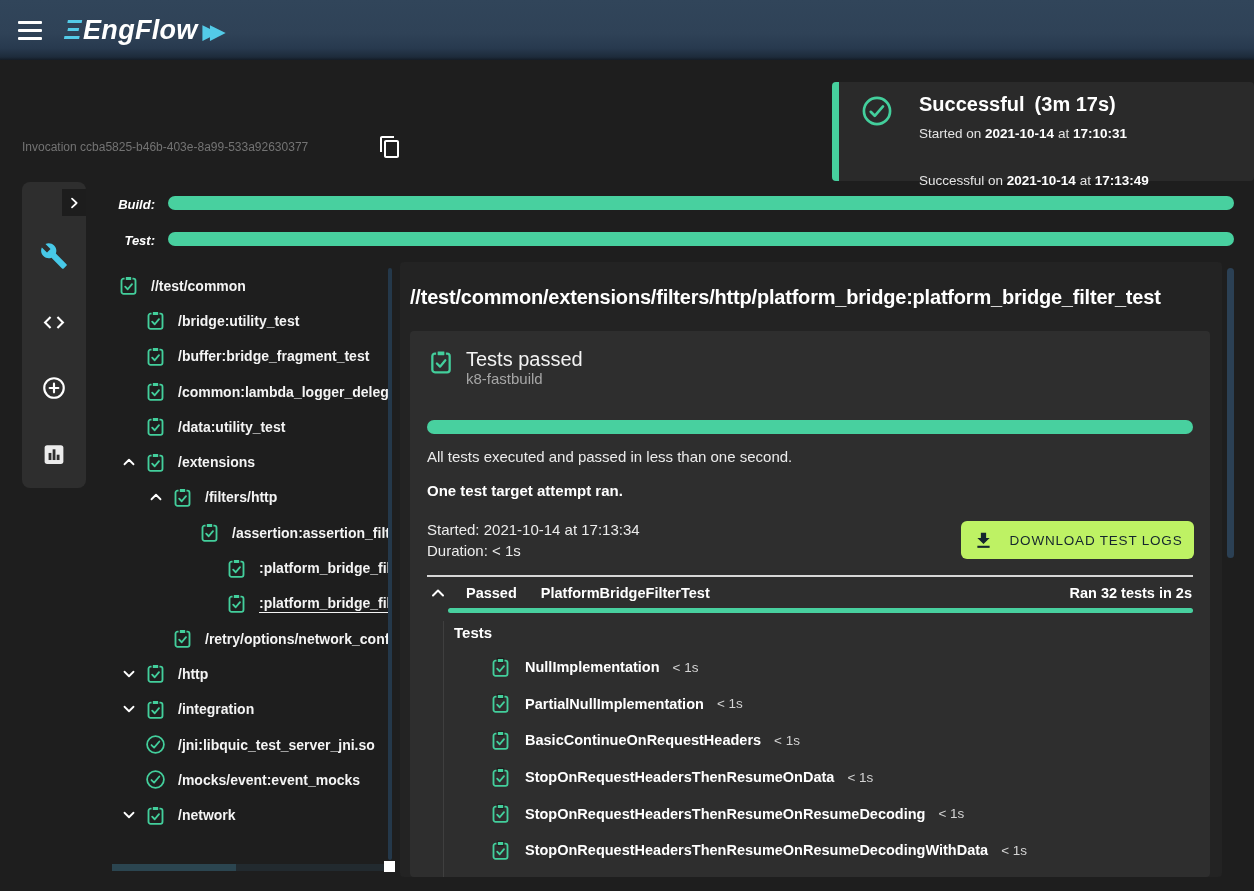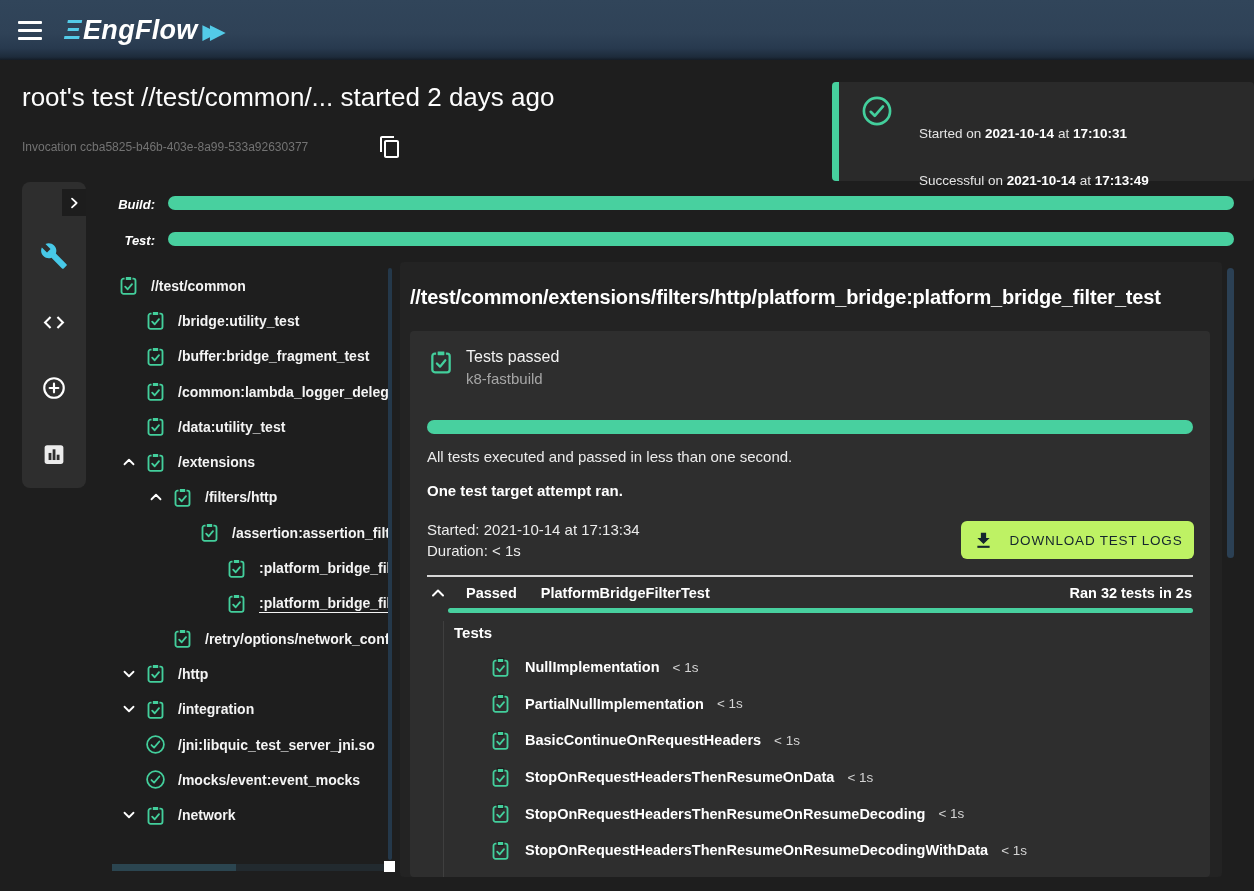--- a/index.html
+++ b/index.html
@@ -56,21 +56,21 @@
   #tree-vscroll { position:absolute; left:388px; top:268px; width:4px; height:592px; background:#24384a; border-radius:2px; }
   #tree-hscroll-track { position:absolute; left:112px; top:864px; width:272px; height:7px; background:#222a2f; }
   #tree-hscroll-thumb { position:absolute; left:112px; top:864px; width:124px; height:7px; background:#2b4550; cursor:grab; }
   #tree-scroll-corner { position:absolute; left:384px; top:861px; width:11px; height:11px; background:#ffffff; }
 
   
   #main { position:absolute; left:400px; top:262px; width:822px; height:615px; background:#232323; border-radius:4px; }
   #detail-title { position:absolute; left:10px; top:24px; width:802px; font-size:20px; font-weight:700; color:#fff; white-space:nowrap; overflow:hidden; letter-spacing:-0.2px; }
   #detail-card { position:absolute; left:10px; top:69px; width:800px; height:546px; background:#2e2e2e; border-radius:4px; overflow:hidden; }
   #tp-icon { position:absolute; left:18px; top:18px; }
-  #tp-title { position:absolute; left:56px; top:17px; font-size:16px; color:#f2f2f2; }
+  #tp-title { position:absolute; left:56px; top:17px; font-size:20px; color:#f2f2f2; }
   #tp-config { position:absolute; left:56px; top:39px; font-size:15px; color:#a6a6a6; }
   #detail-bar { position:absolute; left:17px; top:89px; width:766px; height:14px; border-radius:7px; background:#48d09f; }
   #detail-summary { position:absolute; left:17px; top:117px; font-size:15px; color:#ebebeb; }
   #detail-attempts { position:absolute; left:17px; top:151px; font-size:15px; font-weight:700; color:#fff; }
   #detail-started { position:absolute; left:17px; top:190px; font-size:15px; color:#ececec; }
   #detail-duration { position:absolute; left:17px; top:211px; font-size:15px; color:#ececec; }
   #download-btn { position:absolute; left:551px; top:190px; width:233px; height:38px; background:#bef264; border:none; border-radius:6px;
     display:flex; align-items:center; justify-content:center; gap:16px; cursor:pointer; }
   #download-btn .lbl { font-family:"Liberation Sans", sans-serif; font-size:13.5px; font-weight:500; color:#15262e; letter-spacing:.8px; }
   #detail-hr { position:absolute; left:17px; top:244px; width:766px; height:2px; background:#d6d6d6; }
@@ -101,34 +101,36 @@
         <span></span>
         <span></span>
       </div>
     <div id="logo">
       <span class="logo-xi">Ξ</span>
       <span class="logo-text">EngFlow</span>
       <span class="logo-arrows">▶▶</span>
     </div>
   </div>
 
-  <div id="page-title">root's test //test/common/... started 2 days ago</div>
   <div id="invocation">Invocation ccba5825-b46b-403e-8a99-533a92630377</div>
   <div id="copy-btn" class="icon">
     <svg viewBox="0 0 24 24" width="24" height="24">
         <path fill="#fff" d="M16 1H4c-1.1 0-2 .9-2 2v14h2V3h12V1zm3 4H8c-1.1 0-2 .9-2 2v14c0 1.1.9 2 2 2h11c1.1 0 2-.9 2-2V7c0-1.1-.9-2-2-2zm0 16H8V7h11v14z"></path>
       </svg>
   </div>
 
   <div id="status-card">
     <div id="status-icon" class="icon">
       <svg viewBox="0 0 24 24" width="32" height="32">
           <circle cx="12" cy="12" r="9.8" fill="none" stroke="#43cf9c" stroke-width="2"></circle>
           <path d="M7.3 12.6l3 3 6.2-7" fill="none" stroke="#43cf9c" stroke-width="2" stroke-linecap="round" stroke-linejoin="round"></path>
         </svg>
+    </div>
+    <div id="status-title-row">
+      <span>Successful</span><span class="dur">(3m 17s)</span>
     </div>
     <div id="status-line1" class="status-line">
       <span>Started on</span> <span class="b">2021-10-14</span> <span>at</span> <span class="b">17:10:31</span>
     </div>
     <div id="status-line2" class="status-line">
       <span>Successful on</span> <span class="b">2021-10-14</span> <span>at</span> <span class="b">17:13:49</span>
     </div>
   </div>
 
   <div id="rail">

